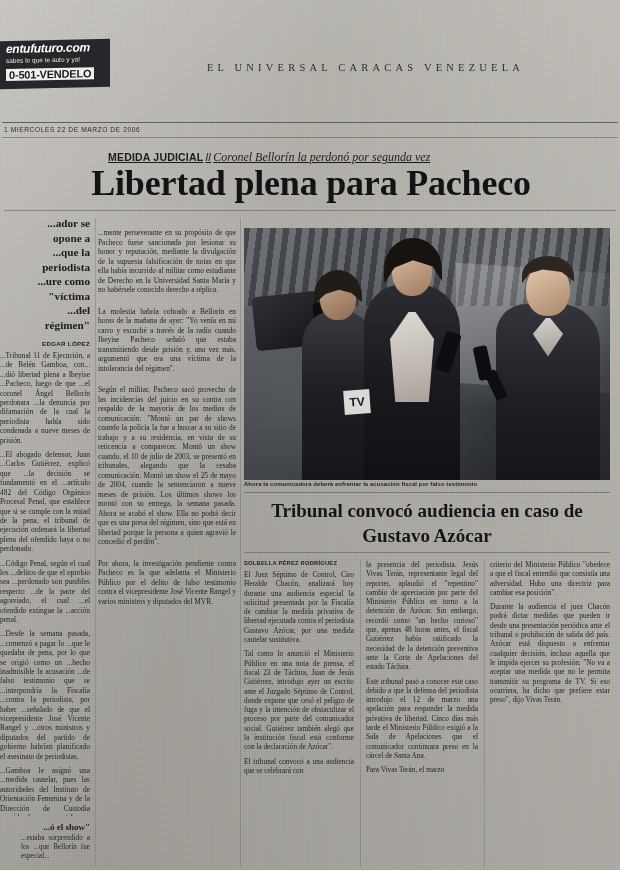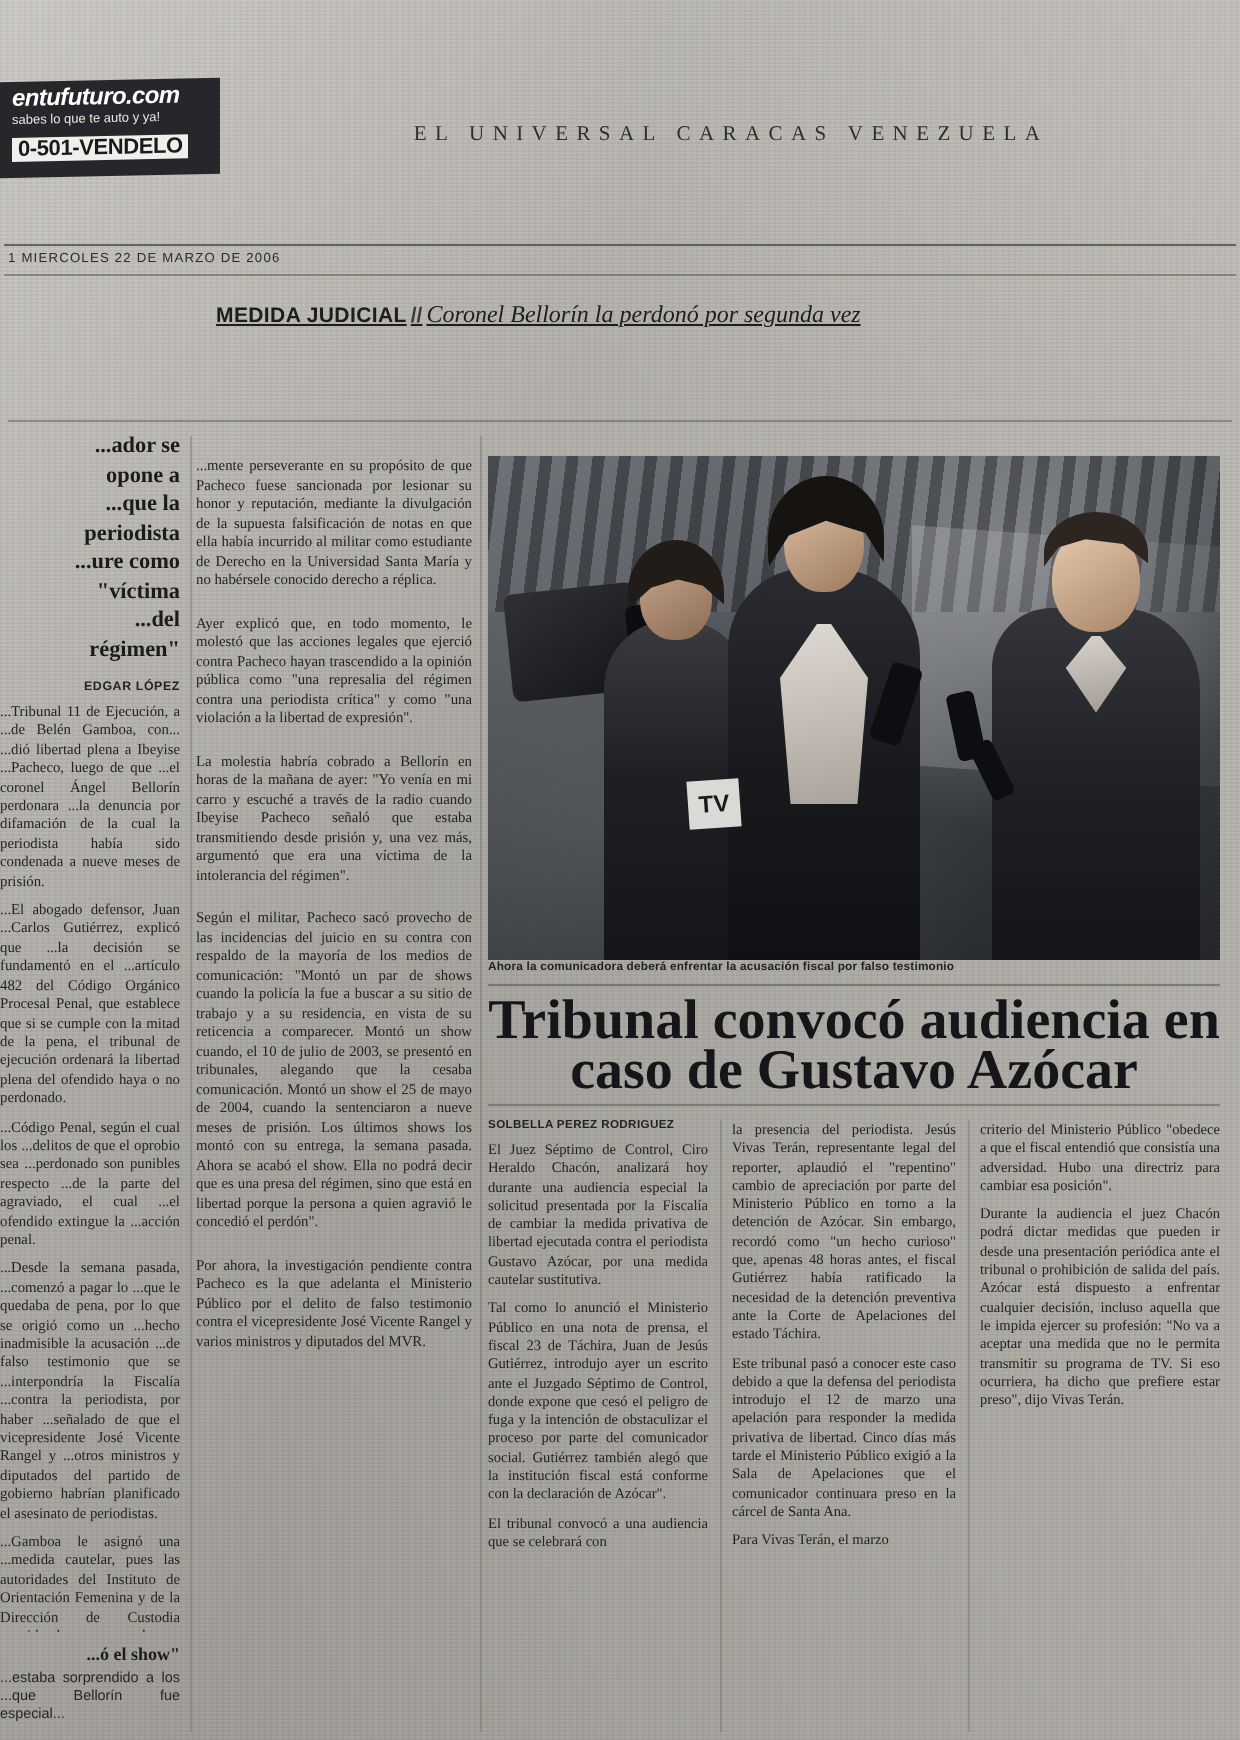--- a/index.html
+++ b/index.html
@@ -164,26 +164,27 @@
   }
   .boxed-note .bn-title {
     font-family: "Liberation Serif", serif;
     font-weight: bold;
     font-size: 9px;
     color: #1c1c1f;
     text-align: right;
     margin-right: 2px;
   }
   .boxed-note p {
-    font-family: Liberation Sans, sans-serif;
+    font-family: Liberation Serif, serif;
     font-size: 7.2px;
     line-height: 9px;
     text-align: justify;
     color: #262629;
     margin: 2px 2px 0 0;
+    padding-left: 21px;
   }
   
   .col1 {
     position: absolute; left: 98px; top: 216px; width: 138px; height: 600px;
     overflow: hidden;
   }
   .col1 p {
     font-family: "Liberation Serif", serif;
     font-size: 7.4px;
     line-height: 9.5px;
@@ -319,21 +320,21 @@
   
   .rule-deck {
     position: absolute; left: 244px; top: 492px; width: 366px; height: 1px;
     background: #4f4f53; opacity: .55;
   }
   .headline2 {
     position: absolute; left: 244px; top: 498px; width: 366px;
     text-align: center;
     font-family: "Liberation Serif", serif;
     font-weight: bold;
-    font-size: 28px;
+    font-size: 19px;
     line-height: 25px;
     color: #16161a;
   }
   .rule-deck2 {
     position: absolute; left: 244px; top: 552px; width: 366px; height: 1px;
     background: #4f4f53; opacity: .5;
   }
   
   .bcol {
     position: absolute; top: 560px; height: 306px; overflow: hidden;
@@ -374,41 +375,41 @@
     </div>
     <div class="paper-name">EL UNIVERSAL  CARACAS  VENEZUELA</div>
   </div>
   <div class="rule-top"></div>
   <div class="dateline">1 MIERCOLES 22 DE MARZO DE 2006</div>
   <div class="rule-top2"></div>
 
   <div class="kicker">
     <b>MEDIDA JUDICIAL</b><span class="slash">//</span><i>Coronel Bellorín la perdonó por segunda vez</i>
   </div>
+  <div class="headline">Libertad plena para Pacheco</div>
   <div class="rule-head"></div>
 
   <div class="gutter">
     <div class="lede">...ador se opone a ...que la periodista ...ure como "víctima ...del régimen"</div>
     <div class="byline">EDGAR LÓPEZ</div>
     <p class="body">...Tribunal 11 de Ejecución, a ...de Belén Gamboa, con... ...dió libertad plena a Ibeyise ...Pacheco, luego de que ...el coronel Ángel Bellorín perdonara ...la denuncia por difamación de la cual la periodista había sido condenada a nueve meses de prisión.</p>
     <p class="body">...El abogado defensor, Juan ...Carlos Gutiérrez, explicó que ...la decisión se fundamentó en el ...artículo 482 del Código Orgánico Procesal Penal, que establece que si se cumple con la mitad de la pena, el tribunal de ejecución ordenará la libertad plena del ofendido haya o no perdonado.</p>
     <p class="body">...Código Penal, según el cual los ...delitos de que el oprobio sea ...perdonado son punibles respecto ...de la parte del agraviado, el cual ...el ofendido extingue la ...acción penal.</p>
     <p class="body">...Desde la semana pasada, ...comenzó a pagar lo ...que le quedaba de pena, por lo que se origió como un ...hecho inadmisible la acusación ...de falso testimonio que se ...interpondría la Fiscalía ...contra la periodista, por haber ...señalado de que el vicepresidente José Vicente Rangel y ...otros ministros y diputados del partido de gobierno habrían planificado el asesinato de periodistas.</p>
     <p class="body">...Gamboa le asignó una ...medida cautelar, pues las autoridades del Instituto de Orientación Femenina y de la Dirección de Custodia consideraban que estaba en riesgo su integridad física.</p>
     <p class="body">...La condena había comenzado ...a cumplirse luego de los ...beneficios procesales que le permitiría satisfacer el ...tiempo efectivo de reclusión.</p>
   </div>
   <div class="boxed-note">
     <div class="bn-title">...ó el show"</div>
     <p>...estaba sorprendido a los ...que Bellorín fue especial...</p>
   </div>
   <div class="sep" style="left:95px; top:218px; height:648px;"></div>
 
   <div class="col1">
     <p>...mente perseverante en su propósito de que Pacheco fuese sancionada por lesionar su honor y reputación, mediante la divulgación de la supuesta falsificación de notas en que ella había incurrido al militar como estudiante de Derecho en la Universidad Santa María y no habérsele conocido derecho a réplica.</p>
-    <p>Ayer explicó que, en todo momento, le molestó que las acciones legales que ejerció contra Pacheco hayan trascendido a la opinión pública como "una represalia del régimen contra una periodista crítica" y como "una violación a la libertad de expresión".</p>
     <p>La molestia habría cobrado a Bellorín en horas de la mañana de ayer: "Yo venía en mi carro y escuché a través de la radio cuando Ibeyise Pacheco señaló que estaba transmitiendo desde prisión y, una vez más, argumentó que era una víctima de la intolerancia del régimen".</p>
     <p>Según el militar, Pacheco sacó provecho de las incidencias del juicio en su contra con respaldo de la mayoría de los medios de comunicación: "Montó un par de shows cuando la policía la fue a buscar a su sitio de trabajo y a su residencia, en vista de su reticencia a comparecer. Montó un show cuando, el 10 de julio de 2003, se presentó en tribunales, alegando que la cesaba comunicación. Montó un show el 25 de mayo de 2004, cuando la sentenciaron a nueve meses de prisión. Los últimos shows los montó con su entrega, la semana pasada. Ahora se acabó el show. Ella no podrá decir que es una presa del régimen, sino que está en libertad porque la persona a quien agravió le concedió el perdón".</p>
     <p>Por ahora, la investigación pendiente contra Pacheco es la que adelanta el Ministerio Público por el delito de falso testimonio contra el vicepresidente José Vicente Rangel y varios ministros y diputados del MVR.</p>
   </div>
   <div class="sep" style="left:240px; top:218px; height:648px;"></div>
 
   <div class="photo">
     <div class="bg"></div>
     <div class="ceiling"></div>
     <div class="wallpanel"></div>

